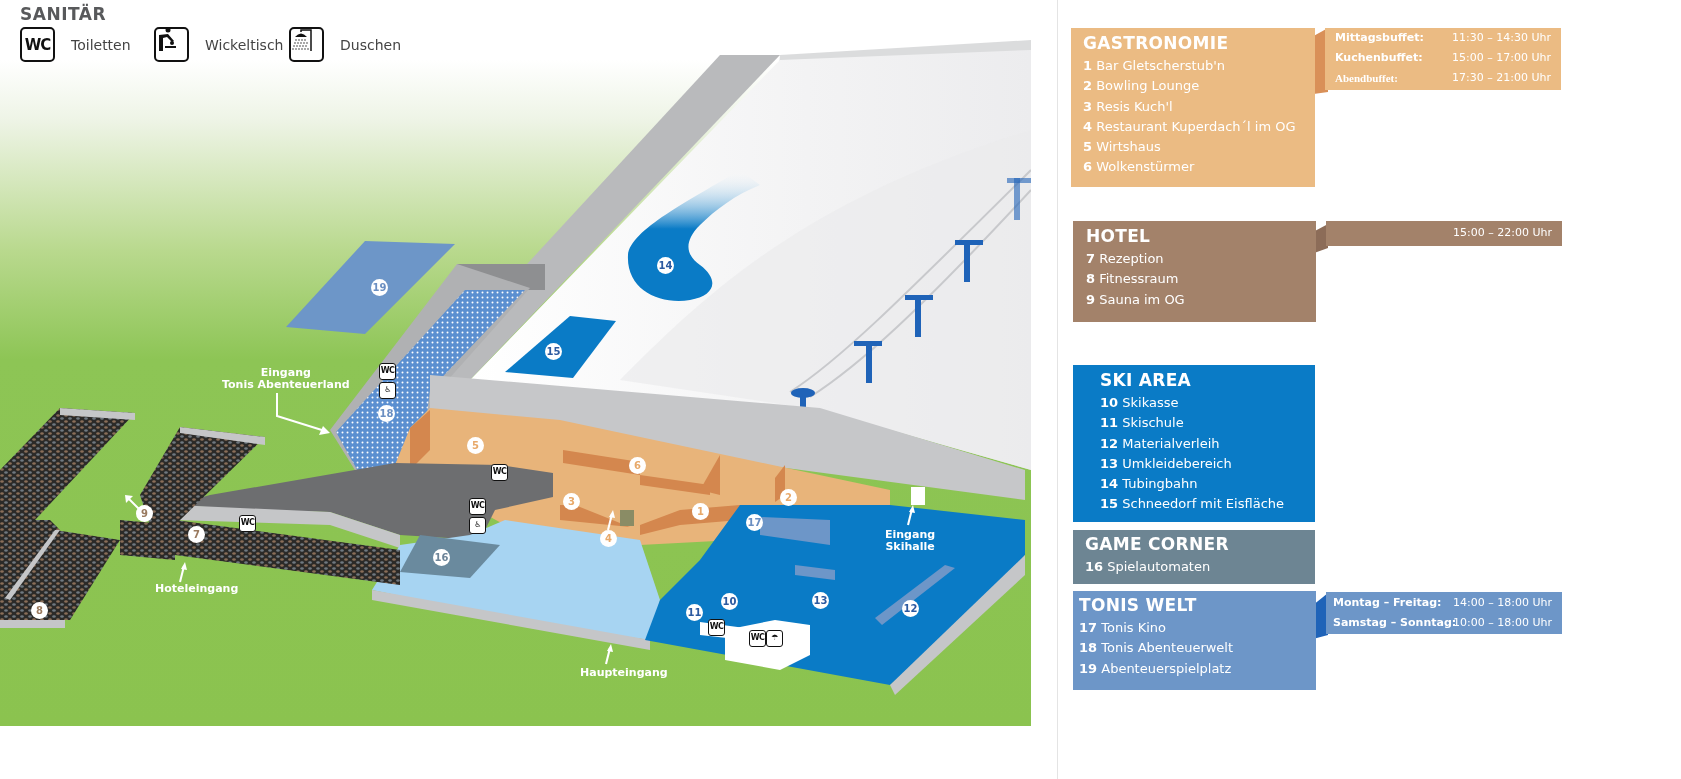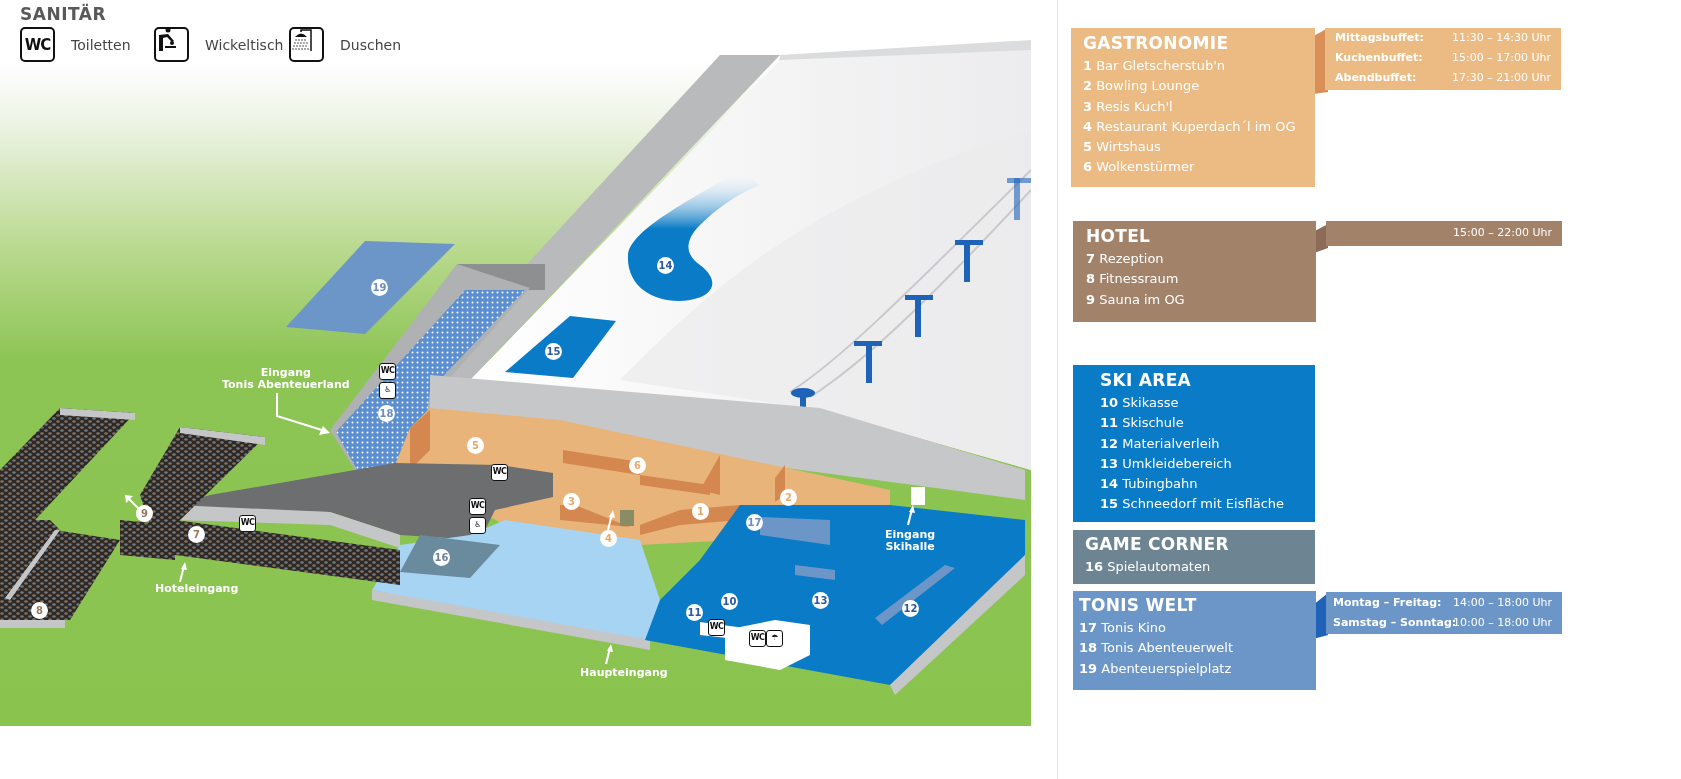--- a/index.html
+++ b/index.html
@@ -287,21 +287,21 @@
 <div class="hours" style="left:1325px; top:28px; width:236px; height:62px; background:#ebbb83; padding:0 10px;">
   <div class="row">
       <span class="day" style="width:118px;">Mittagsbuffet:</span>
       <span>11:30 – 14:30 Uhr</span>
     </div>
   <div class="row">
       <span class="day" style="width:118px;">Kuchenbuffet:</span>
       <span>15:00 – 17:00 Uhr</span>
     </div>
   <div class="row">
-      <span class="day" style="width:118px;">Abendbuffet:</span>
+      <span class="day" style="width:118px;font-family:Liberation Serif, serif;">Abendbuffet:</span>
       <span>17:30 – 21:00 Uhr</span>
     </div>
 </div>
 
 <div class="panel" style="left:1073px; top:221px; width:243px; height:101px; background:#a3826a; padding:5px 13px;">
   <h2>HOTEL</h2>
   <ul>
     <li><b>7</b> <span>Rezeption</span></li>
     <li><b>8</b> <span>Fitnessraum</span></li>
     <li><b>9</b> <span>Sauna im OG</span></li>

